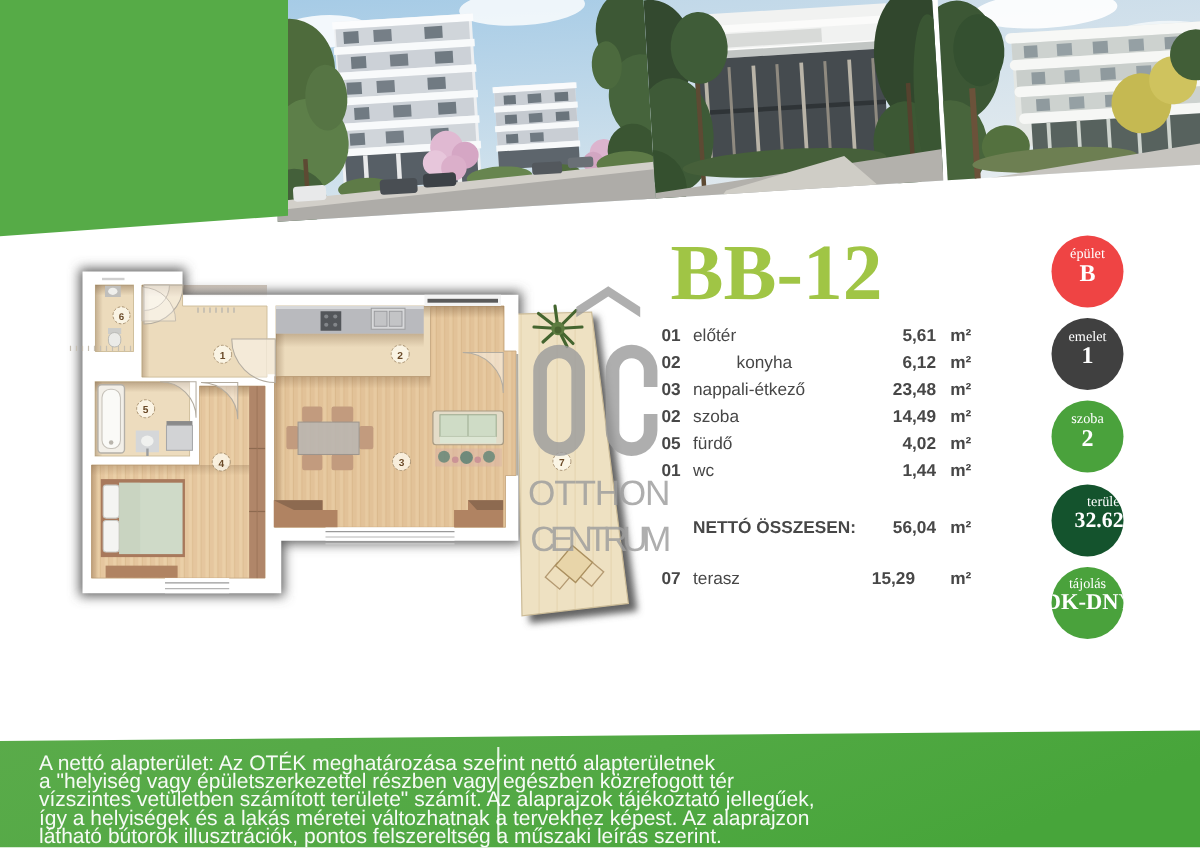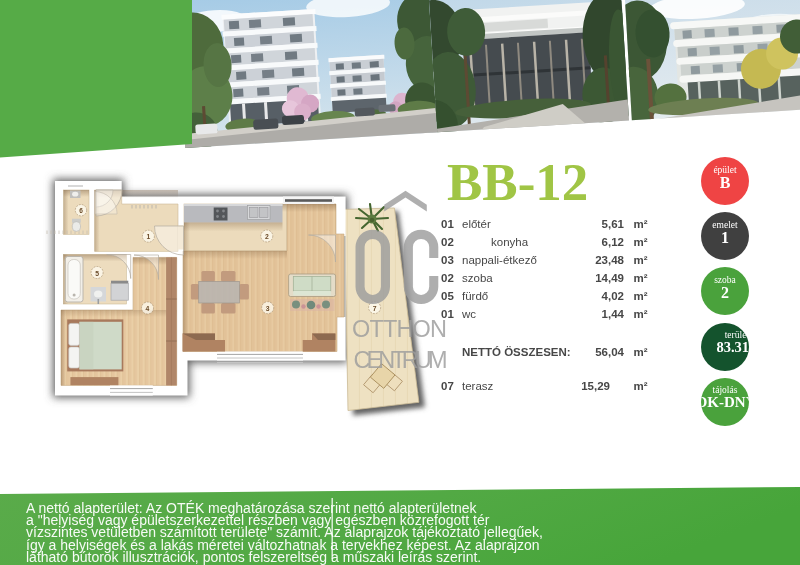--- a/index.html
+++ b/index.html
@@ -590,21 +590,21 @@
  <div style="font-size:16px;font-weight:bold;line-height:15px;">1</div>
 </div>
 
 <div class="abs" style="left:701px;top:267px;width:48px;height:48px;border-radius:50%;background:#4aa23c;color:#fff;text-align:center;font-family:'Liberation Serif',serif;overflow:hidden;">
  <div style="font-size:9.5px;margin-top:8px;">szoba</div>
  <div style="font-size:16px;font-weight:bold;line-height:15px;">2</div>
 </div>
 
 <div class="abs" style="left:701px;top:323px;width:48px;height:48px;border-radius:50%;background:#14532d;color:#fff;text-align:right;font-family:'Liberation Serif',serif;overflow:hidden;">
  <div style="font-size:9.5px;margin-top:7px;">terület</div>
- <div style="font-size:14.5px;font-weight:bold;line-height:15px;">83.31</div>
+ <div style="font-size:14.5px;font-weight:bold;line-height:15px;">32.62</div>
 </div>
 
 <div class="abs" style="left:701px;top:378px;width:48px;height:48px;border-radius:50%;background:#4aa23c;color:#fff;text-align:center;font-family:'Liberation Serif',serif;overflow:hidden;">
  <div style="font-size:9.5px;margin-top:7px;">tájolás</div>
  <div style="font-size:15px;font-weight:bold;line-height:15px;white-space:nowrap;margin-left:-4.5px;">DK-DNY</div>
 </div>
 
 <div class="abs" style="left:26px;top:502px;font-size:14px;line-height:12.2px;color:rgba(255,255,255,0.95);white-space:nowrap;">
 A nettó alapterület: Az OTÉK meghatározása szerint nettó alapterületnek<br>
 a "helyiség vagy épületszerkezettel részben vagy egészben közrefogott tér<br>

